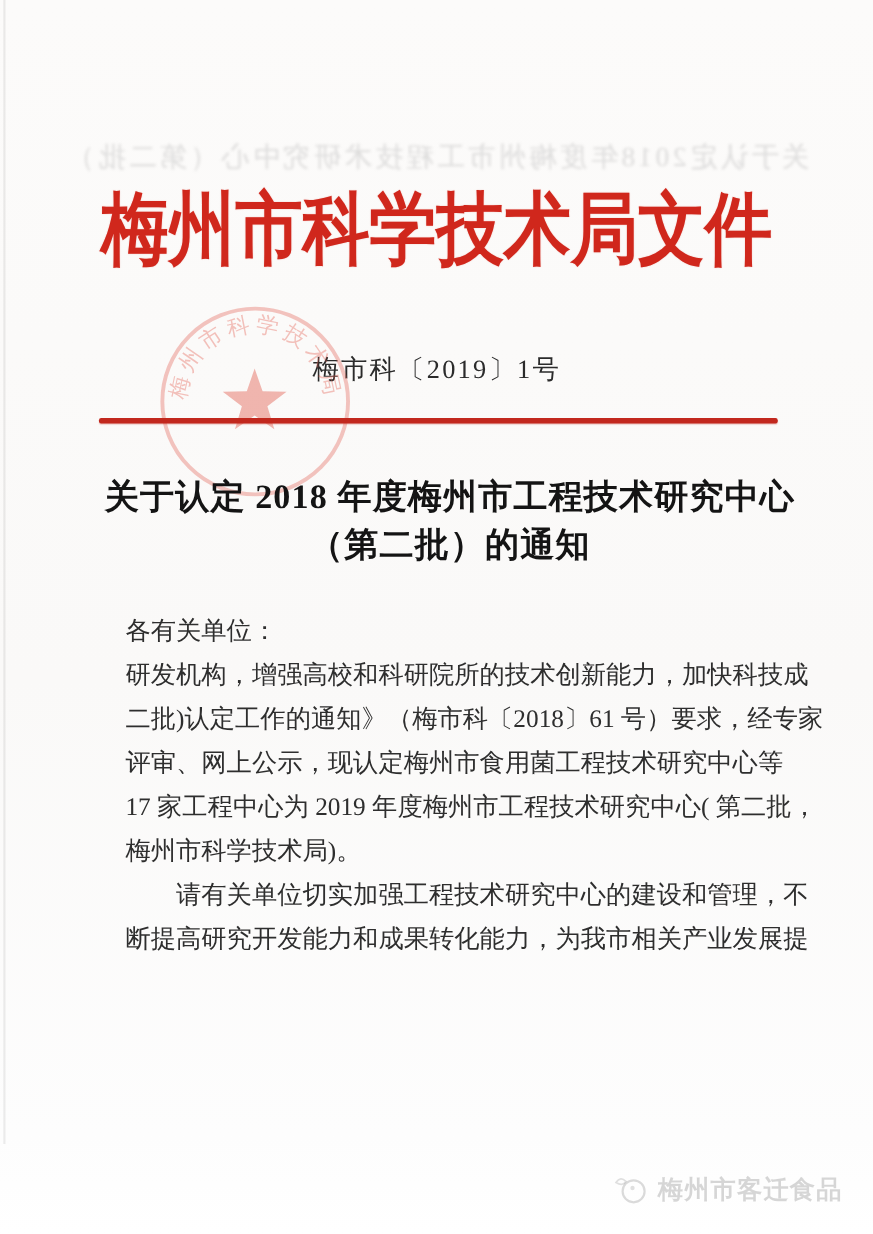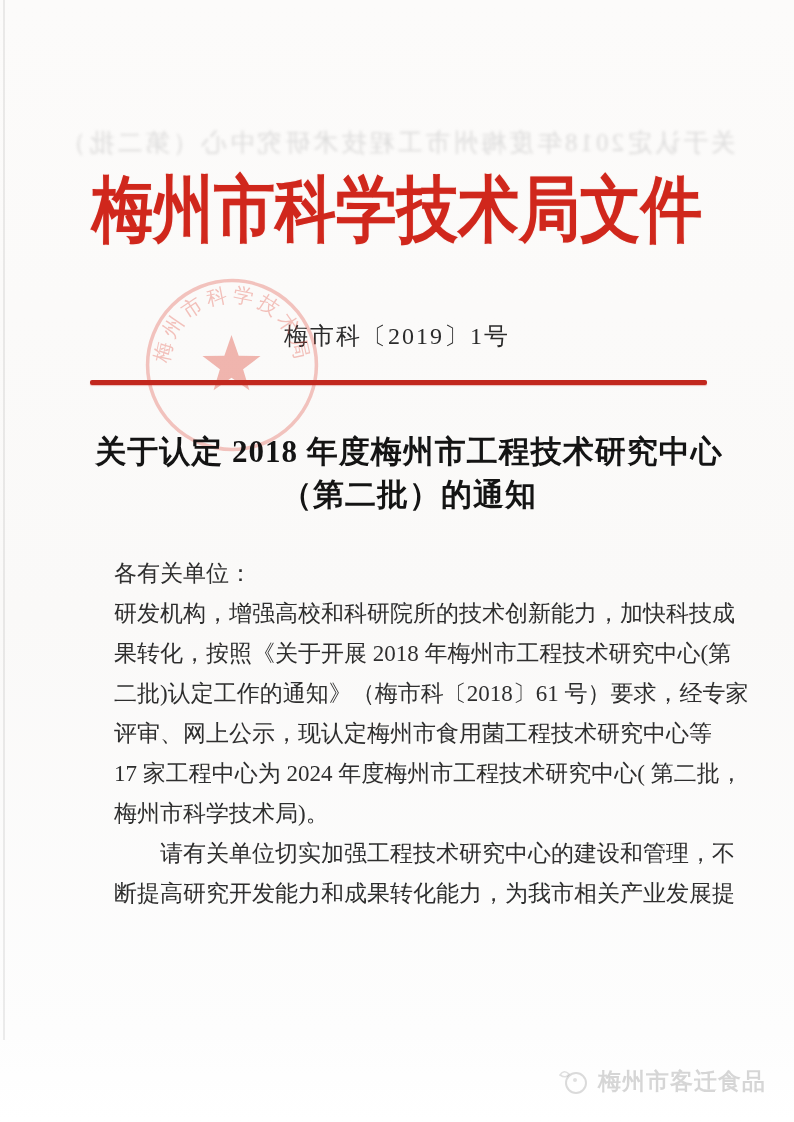--- a/index.html
+++ b/index.html
@@ -114,24 +114,23 @@
   <div class="red-line"></div>
 
   <div class="doc-title">
     <div>关于认定 2018 年度梅州市工程技术研究中心</div>
     <div>（第二批）的通知</div>
   </div>
 
   <div class="body-text">
     <div class="body-line short">各有关单位：</div>
     <div class="body-line">研发机构，增强高校和科研院所的技术创新能力，加快科技成</div>
-    <div class="body-line">果转化，按照《关于开展 2018 年梅州市工程技术研究中心(第</div>
     <div class="body-line">二批)认定工作的通知》（梅市科〔2018〕61 号）要求，经专家</div>
     <div class="body-line">评审、网上公示，现认定梅州市食用菌工程技术研究中心等</div>
-    <div class="body-line">17 家工程中心为 2024 年度梅州市工程技术研究中心( 第二批，</div>
+    <div class="body-line">17 家工程中心为 2019 年度梅州市工程技术研究中心( 第二批，</div>
     <div class="body-line short">梅州市科学技术局)。</div>
     <div class="body-line">　　请有关单位切实加强工程技术研究中心的建设和管理，不</div>
     <div class="body-line">断提高研究开发能力和成果转化能力，为我市相关产业发展提</div>
   </div>
 
   <div class="watermark">
     <span class="wm-logo">
       <svg viewBox="0 0 34 30" xmlns="http://www.w3.org/2000/svg">
         <circle cx="20" cy="16" r="10" fill="none" stroke="rgba(0,0,0,0.14)" stroke-width="2"></circle>
         <path d="M4,8 Q8,2 13,7 Q10,12 4,8 Z" fill="none" stroke="rgba(0,0,0,0.12)" stroke-width="1.6"></path>

